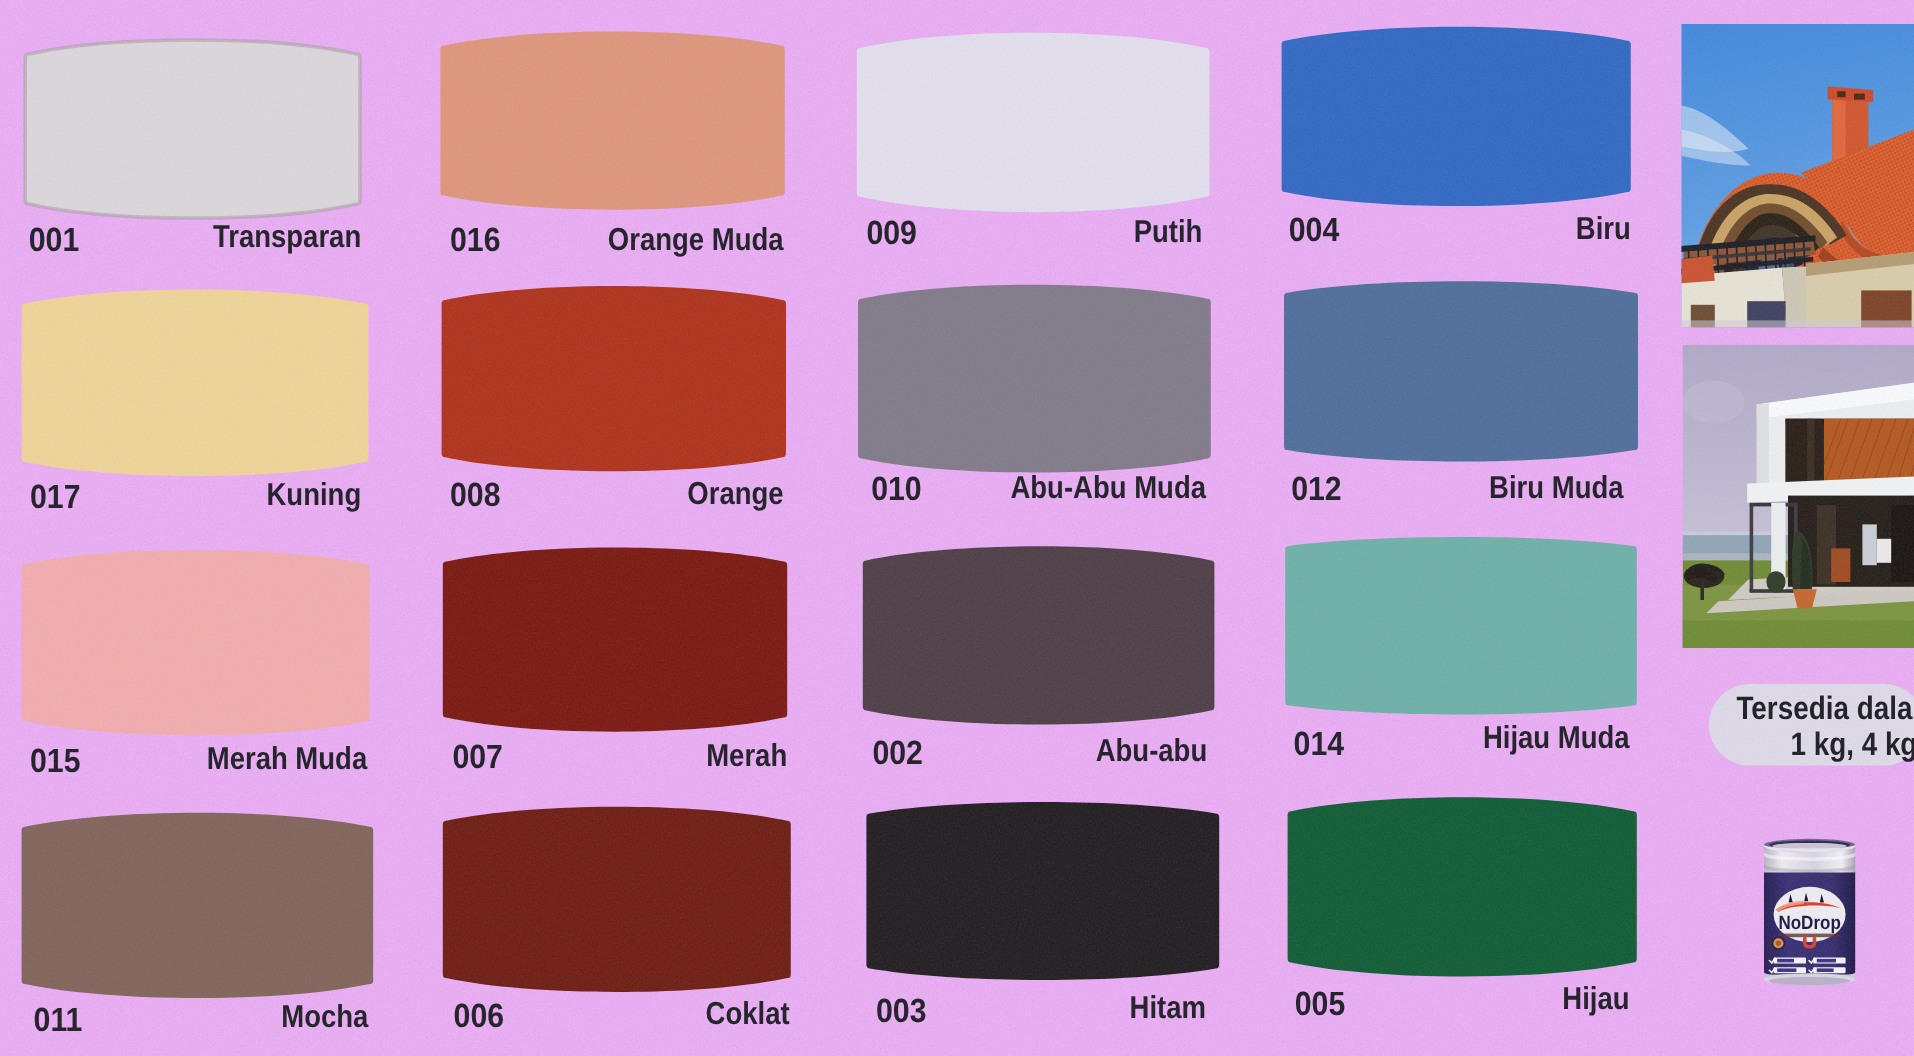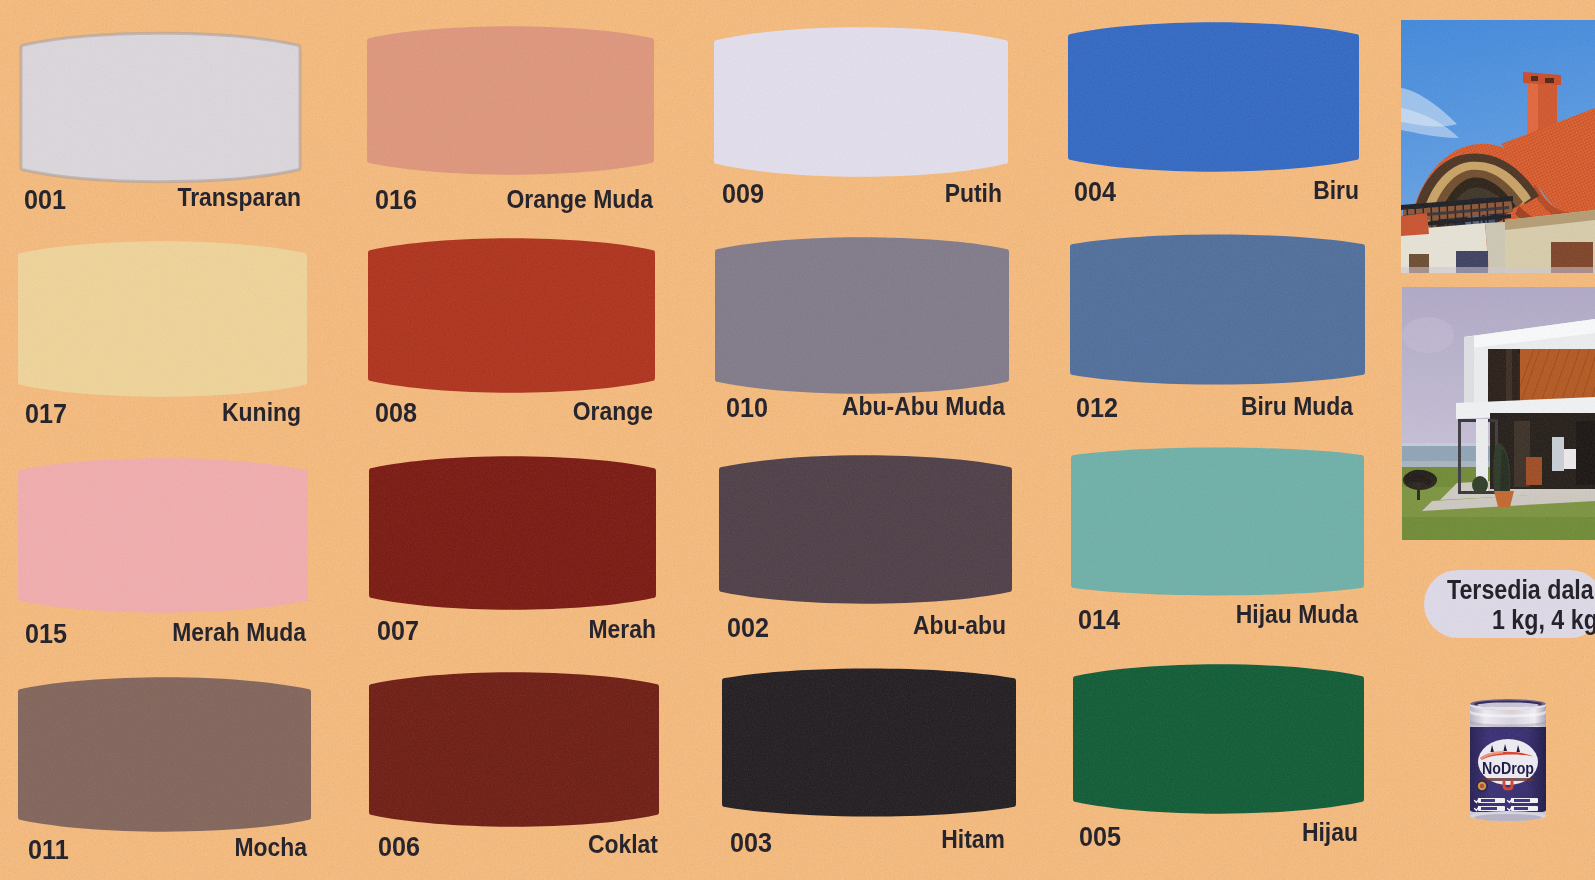--- a/index.html
+++ b/index.html
@@ -1,17 +1,17 @@
 <!DOCTYPE html>
 <html><head>
 <meta charset="utf-8">
 <style>
   html,body{margin:0;padding:0;background:#b9b4c2;}
   body{width:1595px;height:880px;overflow:hidden;font-family:"Liberation Sans",sans-serif;}
-  #page{position:relative;width:1595px;height:880px;background:#fdba74;overflow:hidden;}
+  #page{position:relative;width:1595px;height:880px;background:#f0abfc;overflow:hidden;}
   .bg-tex{position:absolute;left:0;top:0;width:1595px;height:880px;pointer-events:none;opacity:.5;}
   .sw{position:absolute;}
   .lbl{position:absolute;font-weight:bold;color:#1c1a23;white-space:nowrap;}
   .code{font-size:28px;transform:scaleX(.90);transform-origin:left center;}
   .name{font-size:26.5px;transform:scaleX(.865);transform-origin:right center;}
   .photo{position:absolute;overflow:hidden;}
   .pill{position:absolute;background:#dedae8;border-radius:40px;}
   .pill-t{position:absolute;font-weight:bold;color:#1a1920;font-size:27px;white-space:nowrap;transform:scaleX(.86);transform-origin:left center;}
 </style>
 </head>

